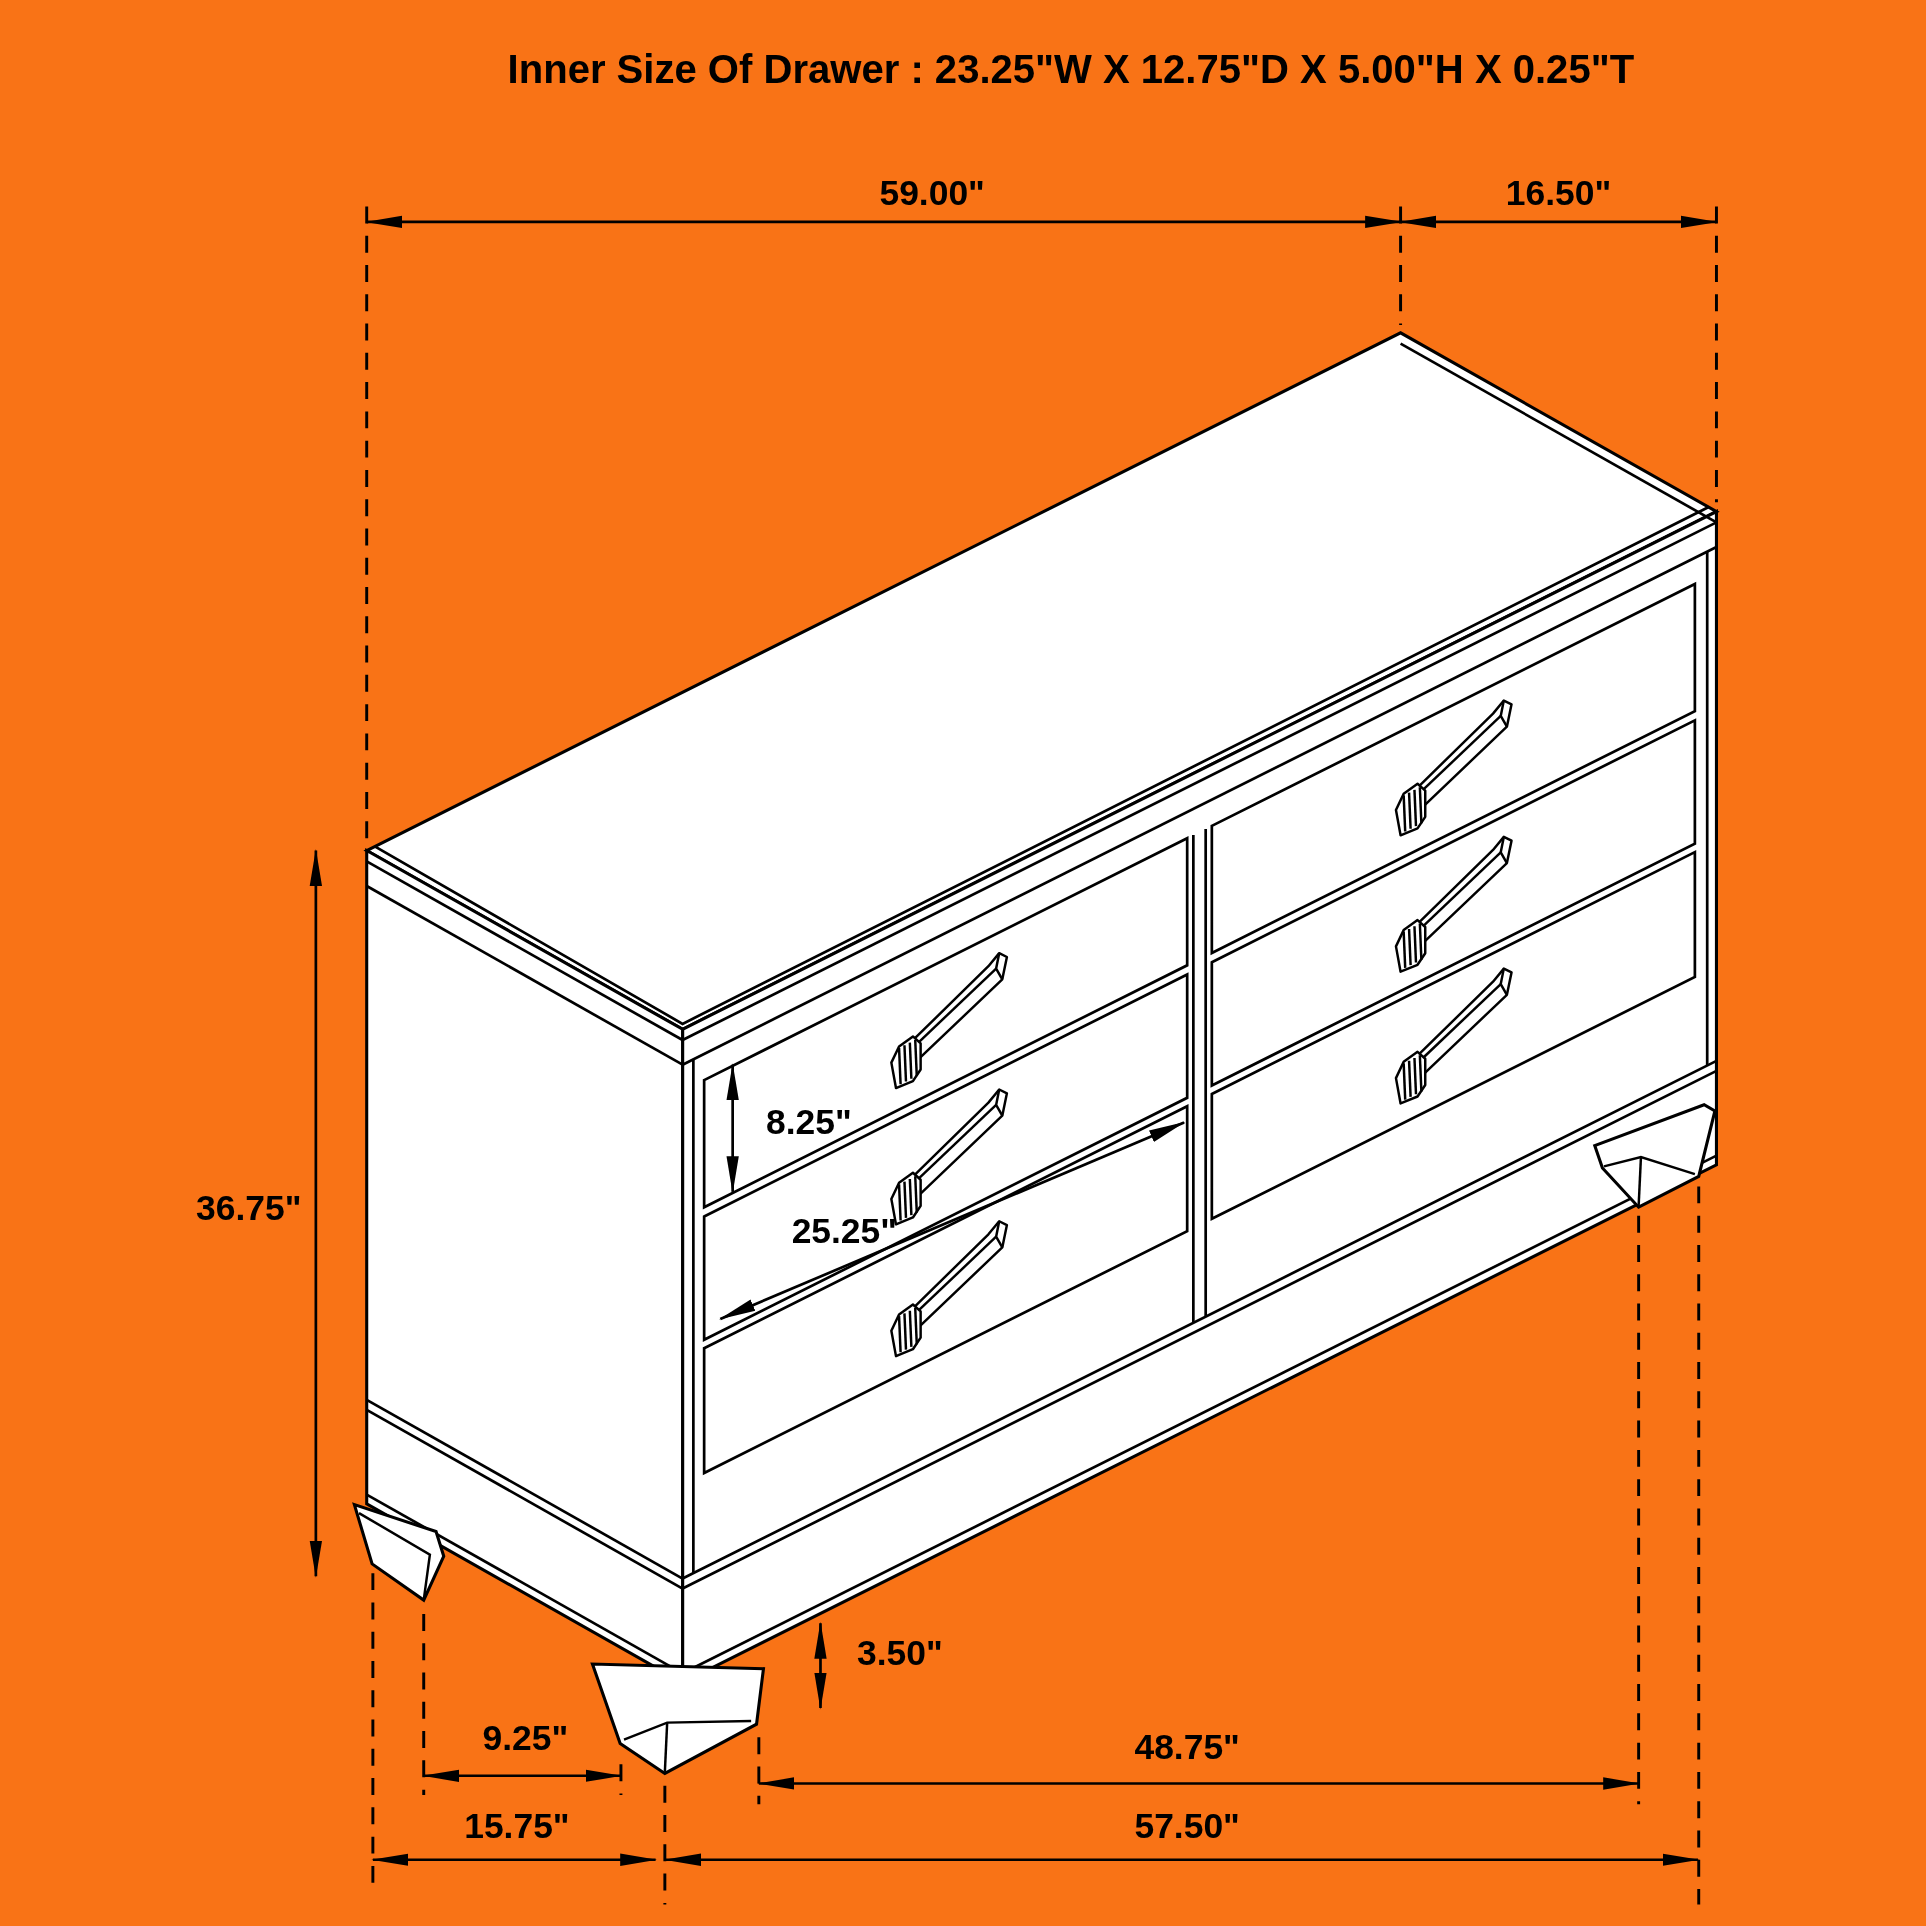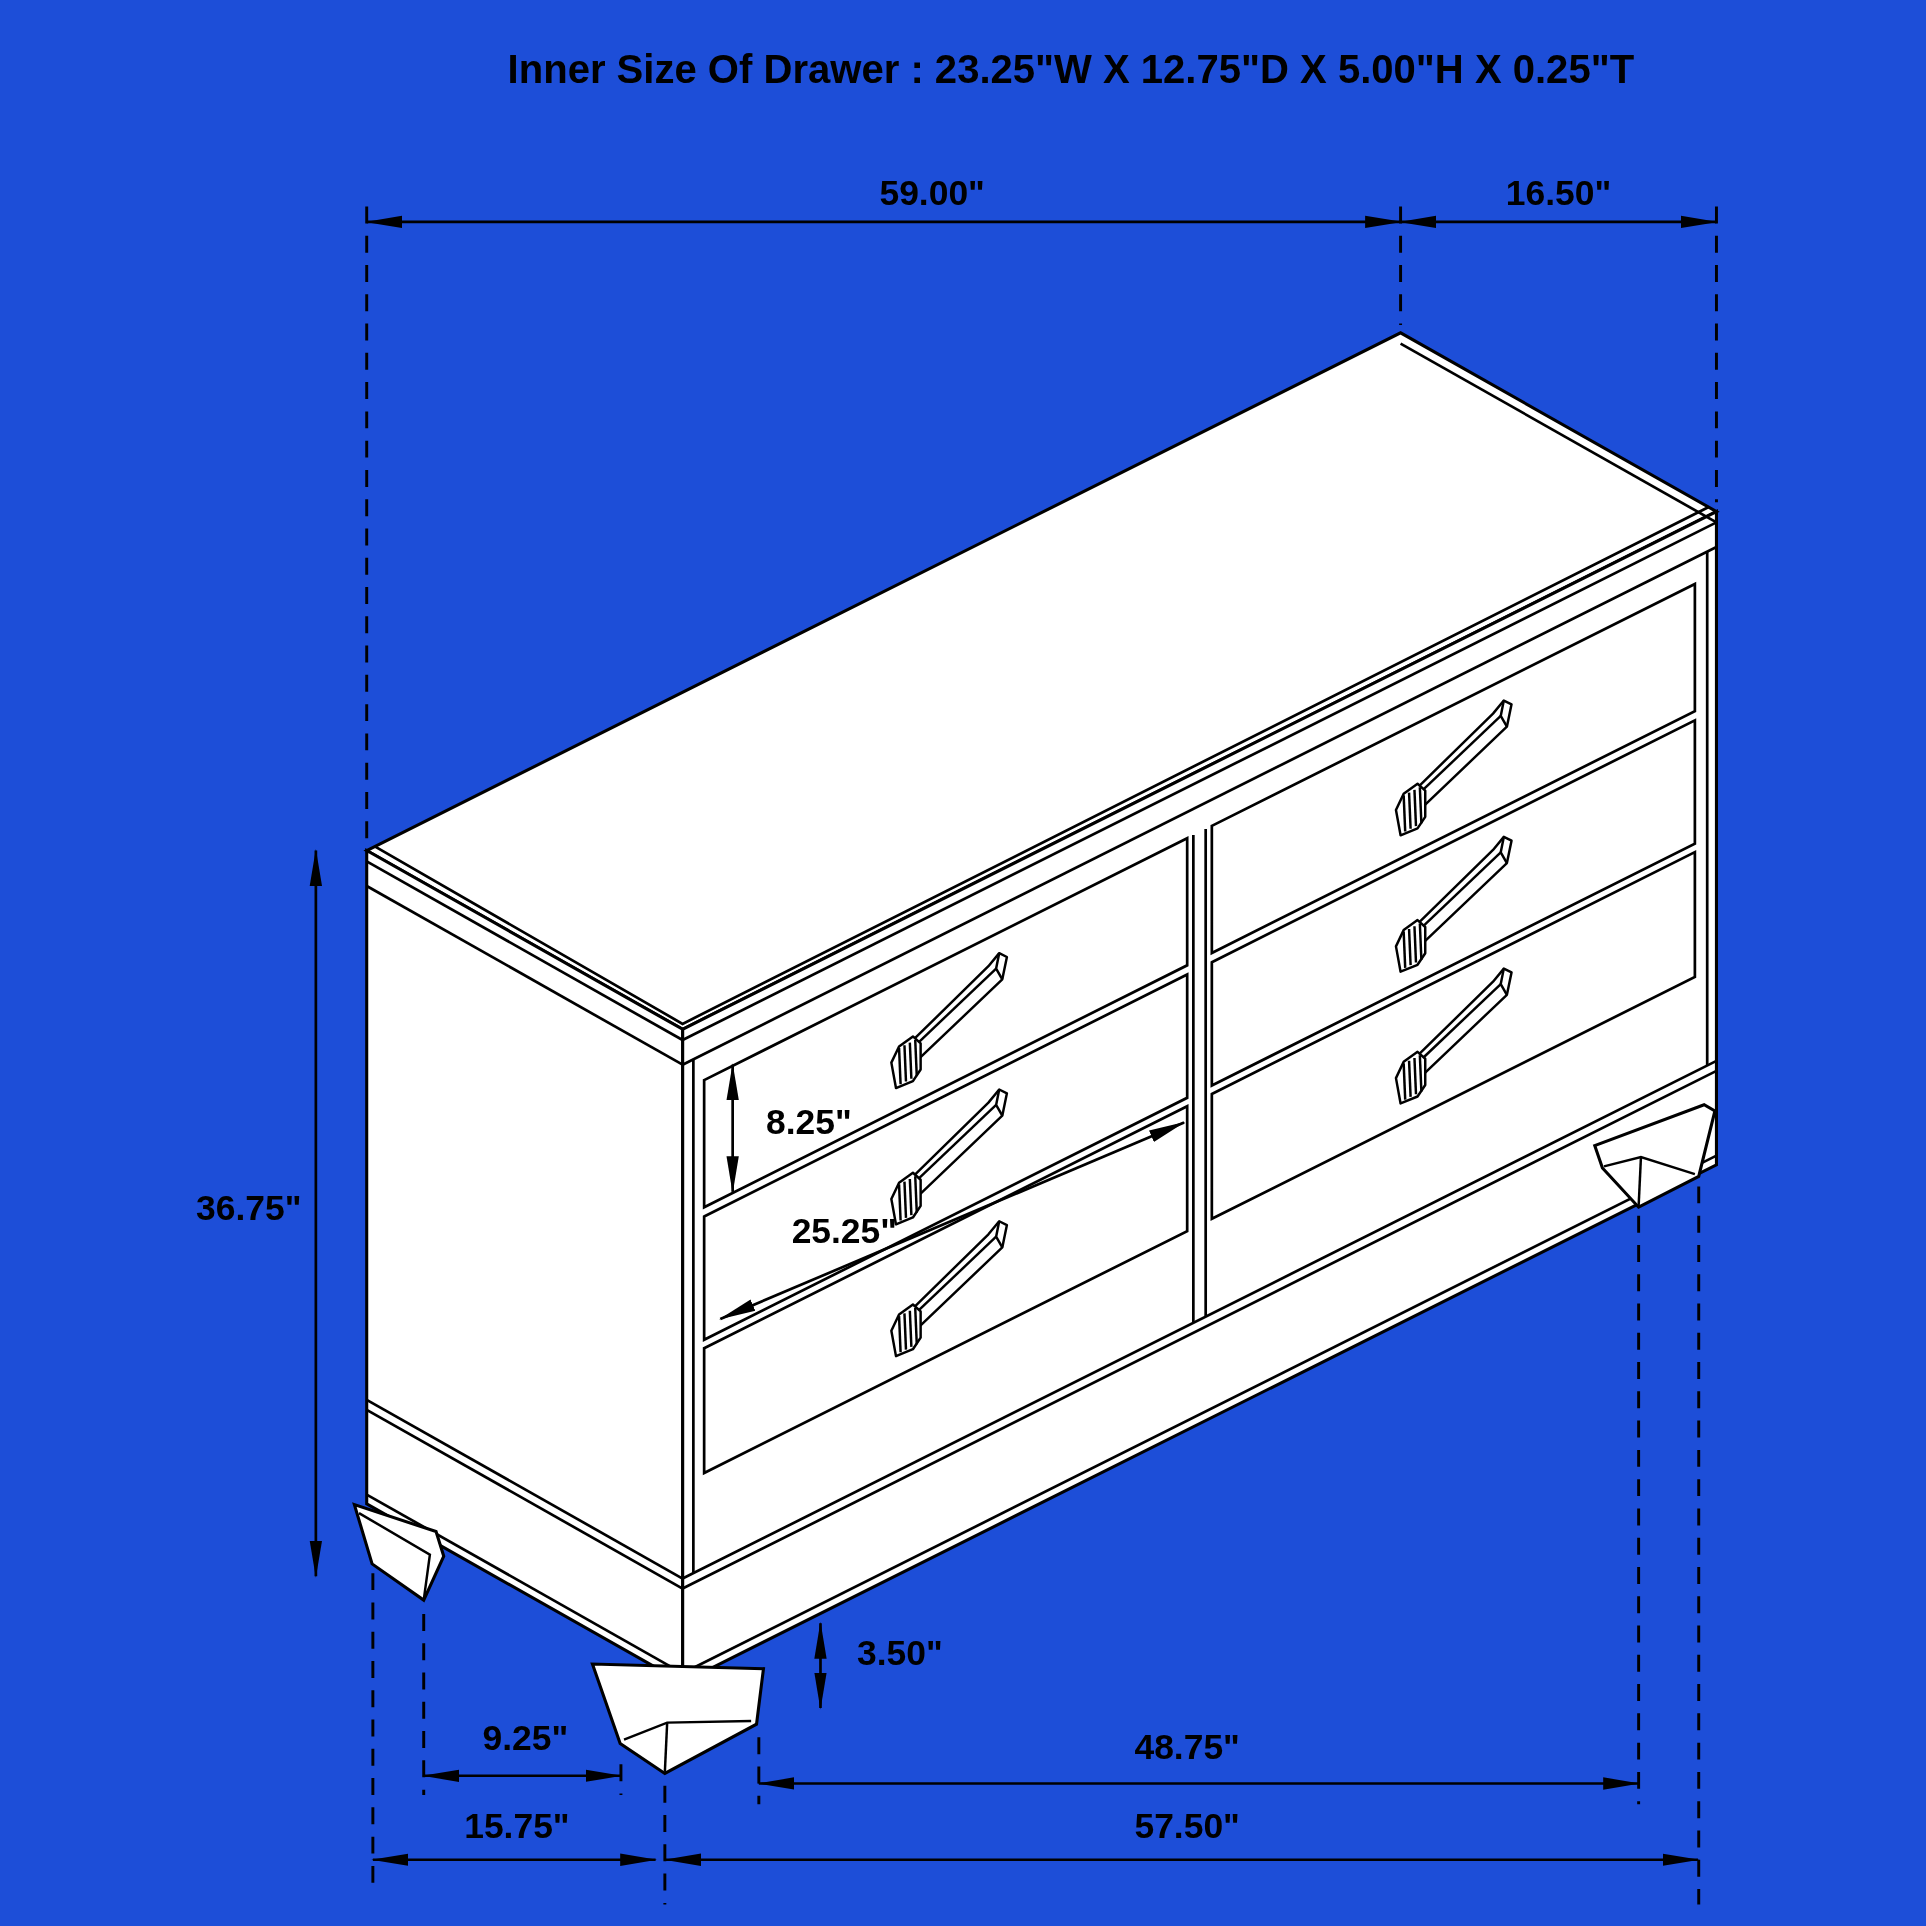--- a/index.html
+++ b/index.html
@@ -1,17 +1,17 @@
 <!DOCTYPE html>
 <html style="font-size:12.3px"><head>
 <meta charset="utf-8">
 <style>
   html,body{margin:0;padding:0;background:#ffffff;}
   body{width:1926px;height:1926px;position:relative;font-family:"Liberation Sans",sans-serif;}
-  #stage{position:absolute;left:0;top:0;width:1926px;height:1926px;background:#1d4ed8;}
+  #stage{position:absolute;left:0;top:0;width:1926px;height:1926px;background:#f97316;}
   svg{display:block;}
   .dim-label{font-family:"Liberation Sans",sans-serif;font-weight:bold;font-size:46px;fill:#000;}
   .title-label{font-family:"Liberation Sans",sans-serif;font-weight:bold;font-size:52px;fill:#000;}
 </style>
 </head>
 <body>
 
 <div id="stage">
 <svg id="scene" width="1926" height="1926" viewBox="0 0 2500 2500">
   <defs>

